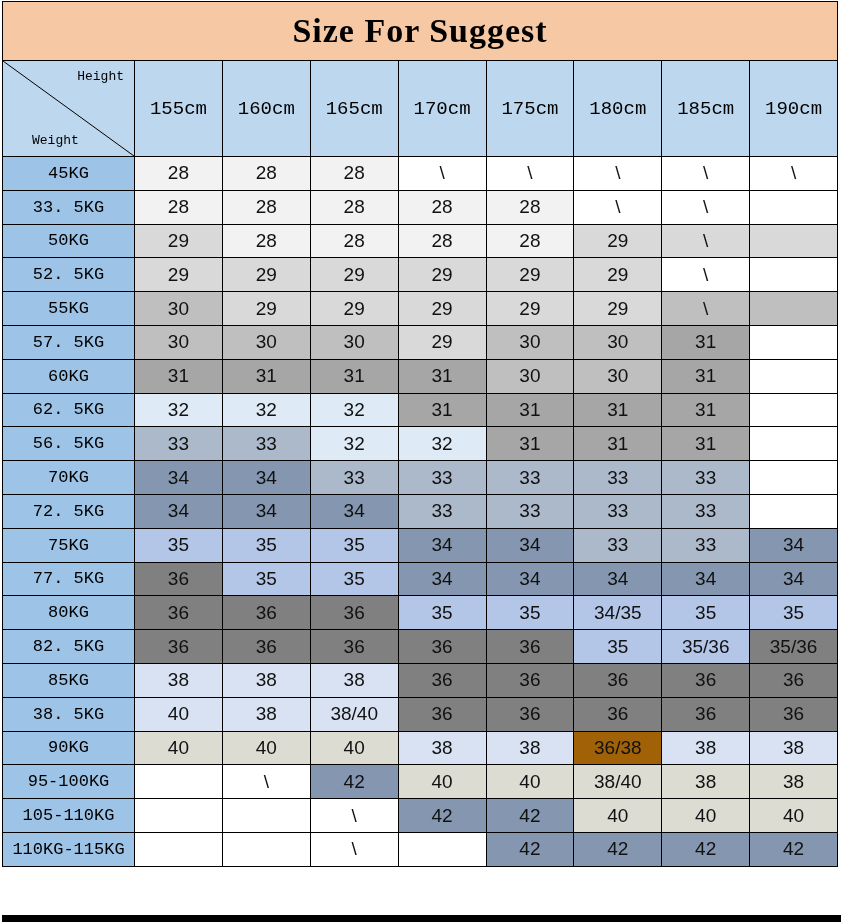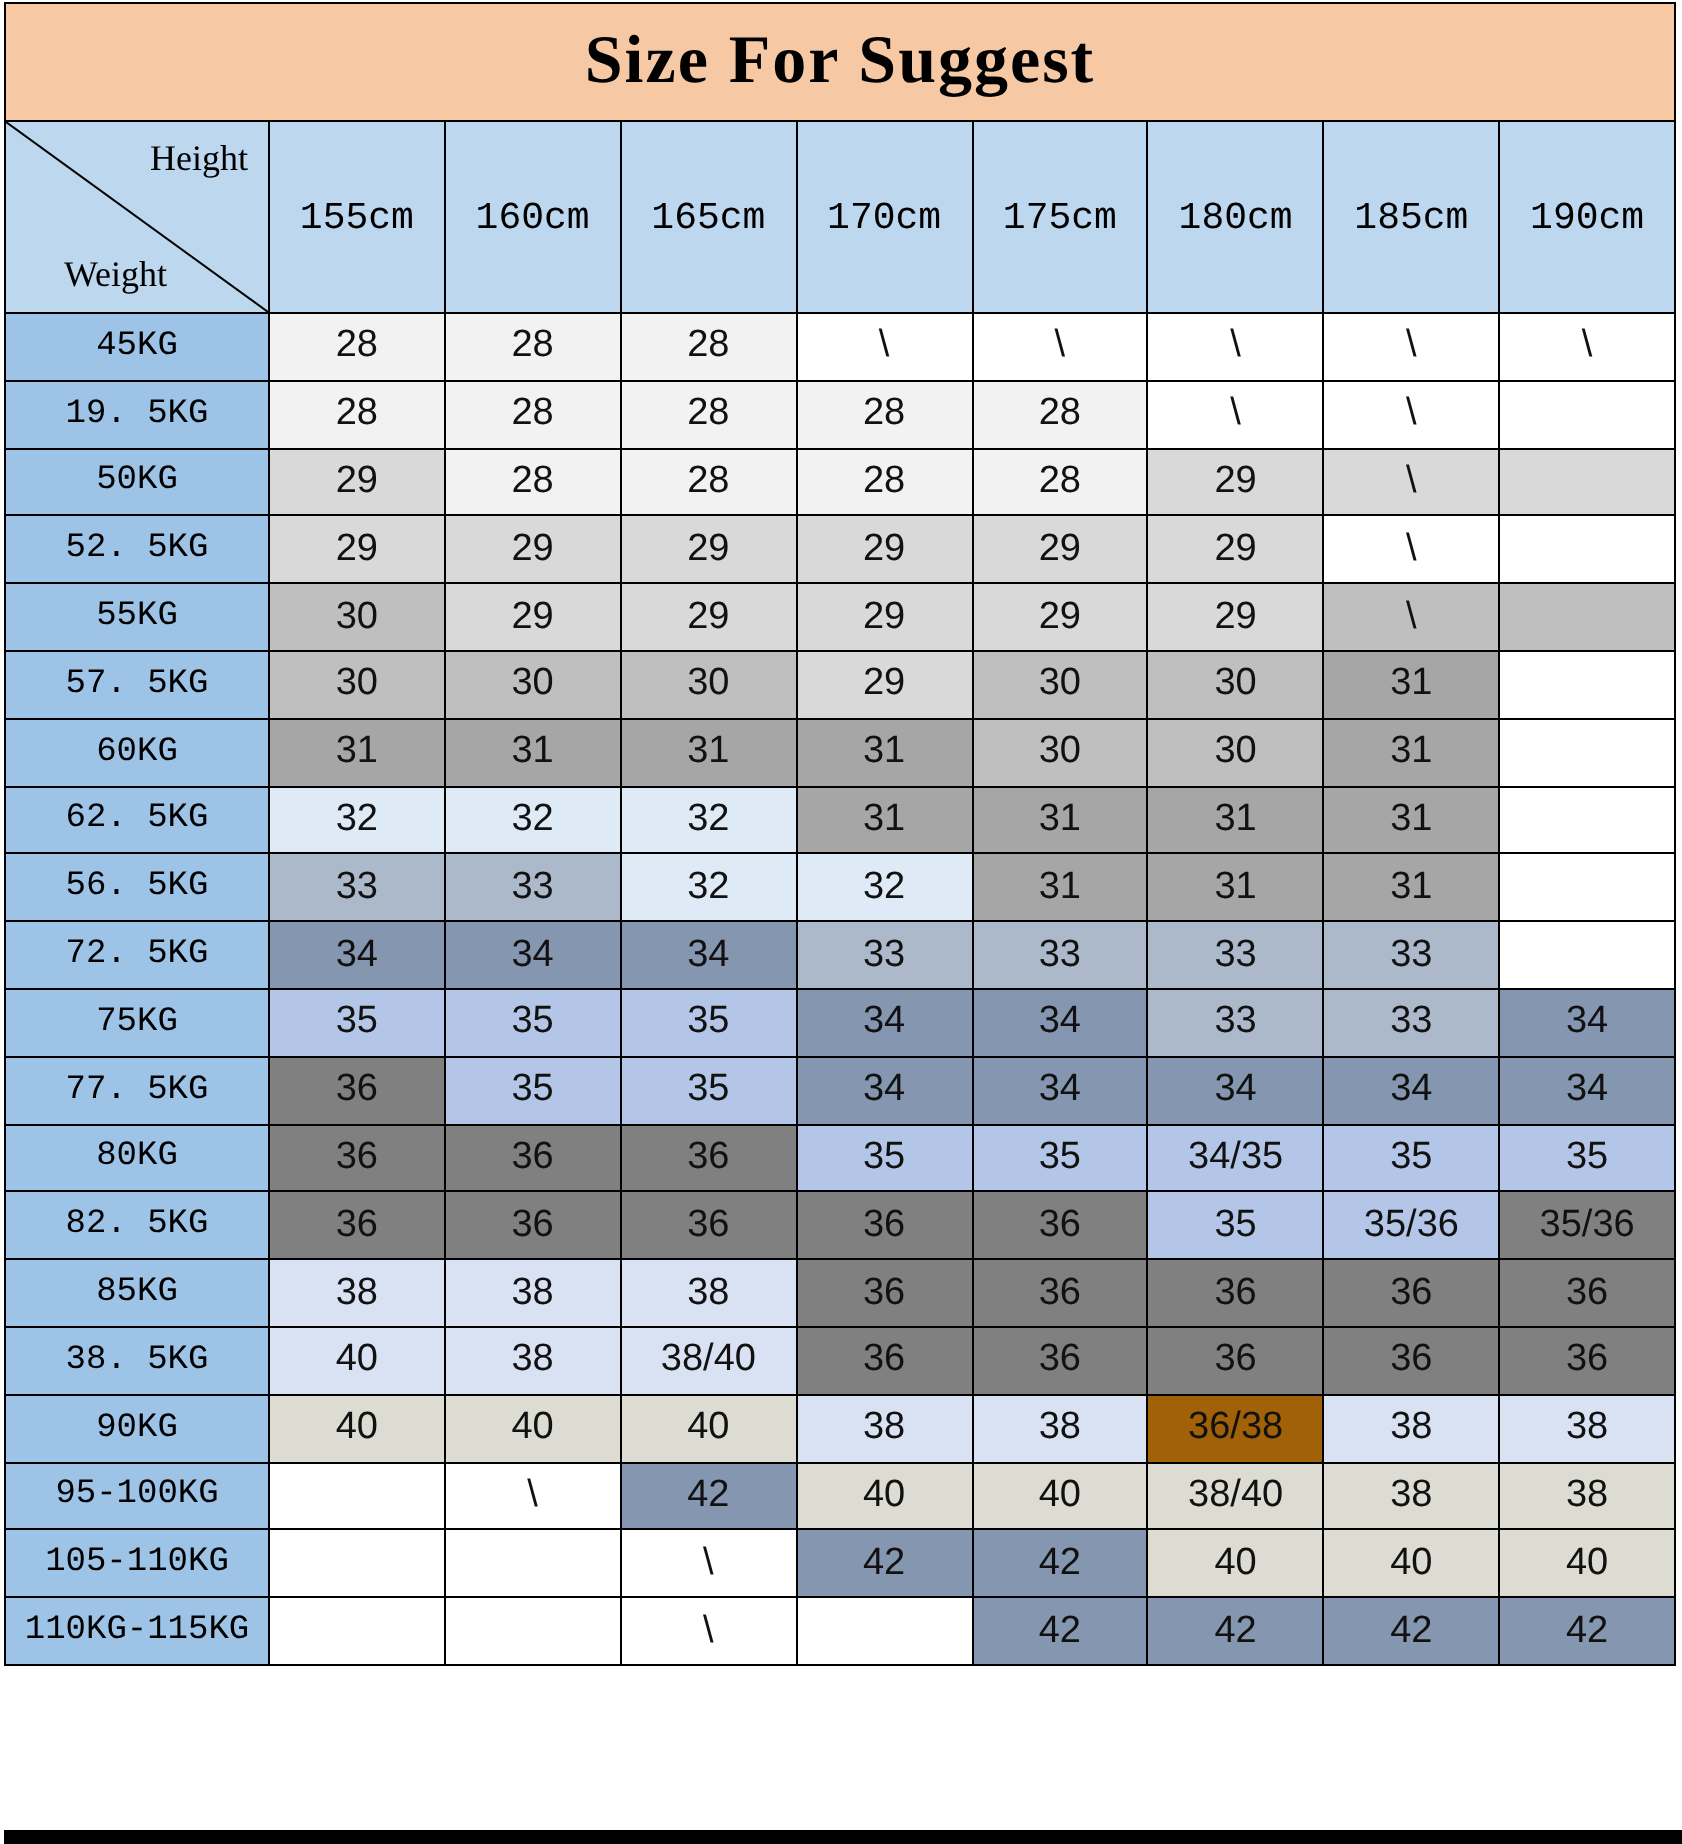--- a/index.html
+++ b/index.html
@@ -40,23 +40,23 @@
     text-align: center;
     vertical-align: middle;
     overflow: hidden;
     white-space: nowrap;
   }
   col.label-col { width: 132px; }
   th.corner {
     background: var(--header-bg, #BDD7EE);
     position: relative;
     height: 95px;
-    font-family: Liberation Serif, serif;
+    font-family: Liberation Mono, monospace;
     font-weight: normal;
-    font-size: 18px;
+    font-size: 13px;
   }
   th.corner svg { position: absolute; left: 0; top: 0; width: 100%; height: 100%; }
   th.corner .corner-top { position: absolute; top: 8px; right: 10px; }
   th.corner .corner-bottom { position: absolute; bottom: 8px; left: 29px; }
   th.col-h {
     background: var(--header-bg, #BDD7EE);
     font-family: "Liberation Mono", monospace;
     font-weight: normal;
     font-size: 19px;
     height: 95px;
@@ -125,21 +125,21 @@
           <td style="background-color: rgb(242, 242, 242);">28</td>
           <td style="background-color: rgb(242, 242, 242);">28</td>
           <td style="background-color: rgb(242, 242, 242);">28</td>
           <td style="background-color: rgb(255, 255, 255);">\</td>
           <td style="background-color: rgb(255, 255, 255);">\</td>
           <td style="background-color: rgb(255, 255, 255);">\</td>
           <td style="background-color: rgb(255, 255, 255);">\</td>
           <td style="background-color: rgb(255, 255, 255);">\</td>
         </tr>
         <tr>
-          <th class="row-h">19. 5KG</th>
+          <th class="row-h">33. 5KG</th>
           <td style="background-color: rgb(242, 242, 242);">28</td>
           <td style="background-color: rgb(242, 242, 242);">28</td>
           <td style="background-color: rgb(242, 242, 242);">28</td>
           <td style="background-color: rgb(242, 242, 242);">28</td>
           <td style="background-color: rgb(242, 242, 242);">28</td>
           <td style="background-color: rgb(255, 255, 255);">\</td>
           <td style="background-color: rgb(255, 255, 255);">\</td>
           <td style="background-color: rgb(255, 255, 255);"></td>
         </tr>
         <tr>
@@ -210,20 +210,31 @@
         </tr>
         <tr>
           <th class="row-h">56. 5KG</th>
           <td style="background-color: rgb(172, 185, 202);">33</td>
           <td style="background-color: rgb(172, 185, 202);">33</td>
           <td style="background-color: rgb(222, 235, 247);">32</td>
           <td style="background-color: rgb(222, 235, 247);">32</td>
           <td style="background-color: rgb(166, 166, 166);">31</td>
           <td style="background-color: rgb(166, 166, 166);">31</td>
           <td style="background-color: rgb(166, 166, 166);">31</td>
+          <td style="background-color: rgb(255, 255, 255);"></td>
+        </tr>
+        <tr>
+          <th class="row-h">70KG</th>
+          <td style="background-color: rgb(132, 150, 176);">34</td>
+          <td style="background-color: rgb(132, 150, 176);">34</td>
+          <td style="background-color: rgb(172, 185, 202);">33</td>
+          <td style="background-color: rgb(172, 185, 202);">33</td>
+          <td style="background-color: rgb(172, 185, 202);">33</td>
+          <td style="background-color: rgb(172, 185, 202);">33</td>
+          <td style="background-color: rgb(172, 185, 202);">33</td>
           <td style="background-color: rgb(255, 255, 255);"></td>
         </tr>
         <tr>
           <th class="row-h">72. 5KG</th>
           <td style="background-color: rgb(132, 150, 176);">34</td>
           <td style="background-color: rgb(132, 150, 176);">34</td>
           <td style="background-color: rgb(132, 150, 176);">34</td>
           <td style="background-color: rgb(172, 185, 202);">33</td>
           <td style="background-color: rgb(172, 185, 202);">33</td>
           <td style="background-color: rgb(172, 185, 202);">33</td>

